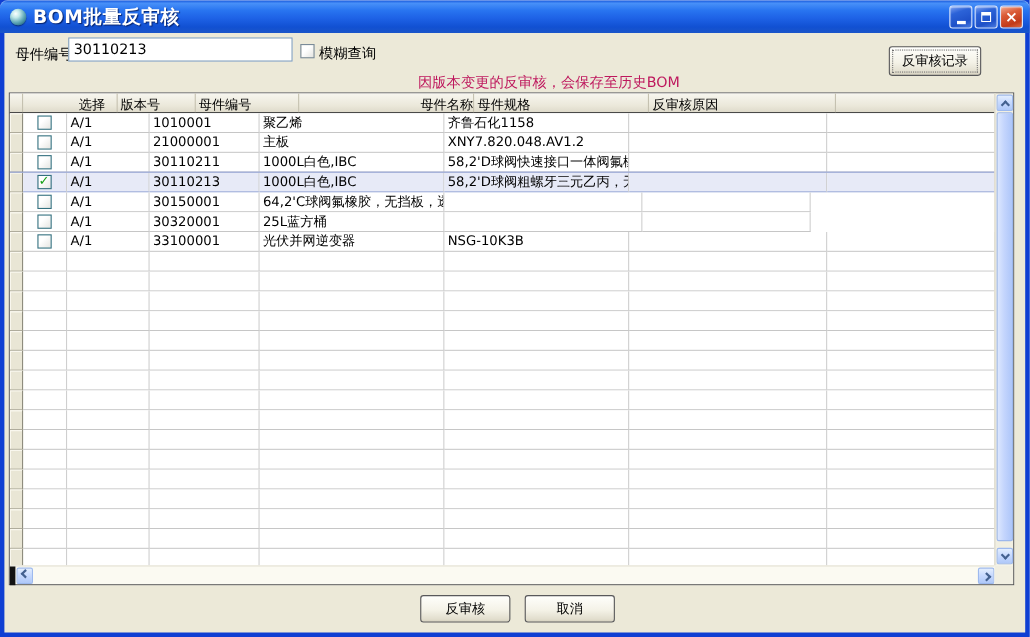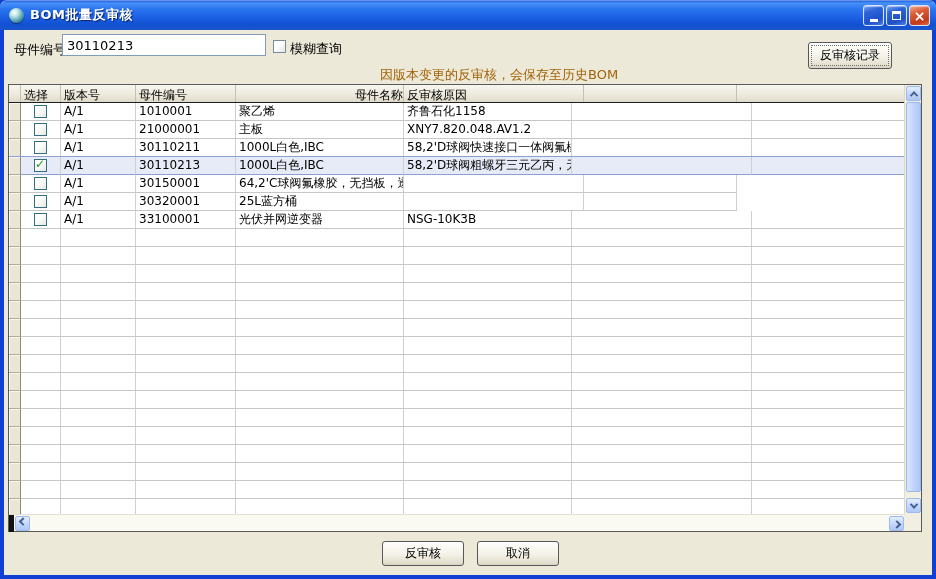--- a/index.html
+++ b/index.html
@@ -15,21 +15,21 @@
     position:absolute; left:0; top:0; right:0; height:30px;
     background:linear-gradient(180deg,#0F4FD8 0%,#4890F8 10%,#2874F0 32%,#1E62E6 55%,#1150D2 82%,#1A55C9 100%);
     border-radius:7px 7px 0 0; display:flex; align-items:center;
     box-shadow:inset 0 1px 0 rgba(255,255,255,.35);
   }
   .title-icon {
     width:15px; height:15px; margin:0 6px 0 9px; border-radius:50%;
     background:radial-gradient(circle at 35% 30%, #FAFFFF 0%, #C3E9E9 25%, #63AABA 55%, #2E7488 80%, #1C4F60 100%);
     box-shadow:0 1px 1px rgba(0,0,0,.4);
   }
-  .title-text { color:#fff; font-weight:bold; font-size:13px; text-shadow:1px 1px 1px rgba(0,20,80,.8); letter-spacing:.5px; }
+  .title-text { color:#fff; font-weight:bold; font-size:17px; text-shadow:1px 1px 1px rgba(0,20,80,.8); letter-spacing:.5px; }
   .win-btns { position:absolute; right:6px; top:5px; display:flex; gap:2px; }
   .win-btn {
     width:21px; height:21px; border-radius:3px; border:1px solid #D9E4FB;
     display:flex; align-items:center; justify-content:center; position:relative;
     background:linear-gradient(160deg,#7DA1F2 0%,#2C63D8 30%,#1E50C8 72%,#4A7BE0 100%);
     box-shadow:inset 0 1px 1px rgba(255,255,255,.5);
   }
   .win-btn.close { background:linear-gradient(160deg,#F2A88F 0%,#DB5C37 35%,#C23A19 75%,#DD6A44 100%); }
   .glyph-min { width:8px; height:3px; background:#fff; margin-top:10px; }
   .glyph-max { width:9px; height:9px; border:1px solid #fff; border-top:3px solid #fff; }
@@ -42,21 +42,21 @@
     position:absolute; left:58px; top:4px; width:204px; height:22px;
     border:1px solid #7F9DB9; background:#fff; font:13px "DejaVu Sans","Liberation Sans",sans-serif;
     padding:1px 4px; outline:none;
   }
   .cbx {
     position:absolute; width:13px; height:13px; border:1px solid #7A8B99;
     background:linear-gradient(135deg,#FFFFFF 40%,#E4E4E0 100%);
   }
   #fuzzyCb { left:269px; top:10px; }
   #fuzzyLabel { left:286px; top:10px; }
-  #warningText { position:absolute; left:376px; top:36px; color:#a16207; font-size:13px; }
+  #warningText { position:absolute; left:376px; top:36px; color:#be185d; font-size:13px; }
   
   .xp-btn {
     position:absolute; border:1px solid #58585A; border-radius:3px;
     background:linear-gradient(180deg,#FEFEFB 0%,#F4F2E7 55%,#E2DECE 90%,#D8D3C1 100%);
     font:12px "DejaVu Sans","Liberation Sans",sans-serif; color:#000;
     box-shadow:inset 0 1px 0 #fff; cursor:default;
   }
   #historyBtn { left:804px; top:12px; width:84px; height:27px; outline:1px dotted #707070; outline-offset:-4px; }
   #unauditBtn { left:378px; top:511px; width:82px; height:25px; }
   #cancelBtn  { left:473px; top:511px; width:82px; height:25px; }
@@ -139,24 +139,25 @@
     <input id="parentInput" value="30110213" style="">
     <span class="cbx" id="fuzzyCb"></span>
     <span class="lbl" id="fuzzyLabel">模糊查询</span>
     <button class="xp-btn" id="historyBtn">反审核记录</button>
 
     <div id="warningText">因版本变更的反审核，会保存至历史BOM</div>
 
     <div class="grid">
       <div class="grid-header" id="gridHeader">
           <div class="hcell" style="width: 12px;"></div>
-          <div class="hcell" style="width: 40px;">选择</div>
+          <div class="hcell" style="width: 40px; margin-left: 48px;">选择</div>
           <div class="hcell" style="width: 75px;">版本号</div>
           <div class="hcell" style="width: 100px;">母件编号</div>
           <div class="hcell" style="width: 168px; text-align: right;">母件名称</div>
+          <div class="hcell" style="width: 168px;">母件规格</div>
           <div class="hcell" style="width: 180px;">反审核原因</div>
           <div class="hcell" style="width: 153px;"></div>
         </div>
       <div class="grid-body" id="gridBody">
           <div class="grow">
             <div class="rowhdr" style="width: 12px;"></div>
             <div class="gcell cbcell" style="width: 40px;">
               <div class="gcb"></div>
             </div>
             <div class="gcell" style="width: 75px;">A/1</div>

